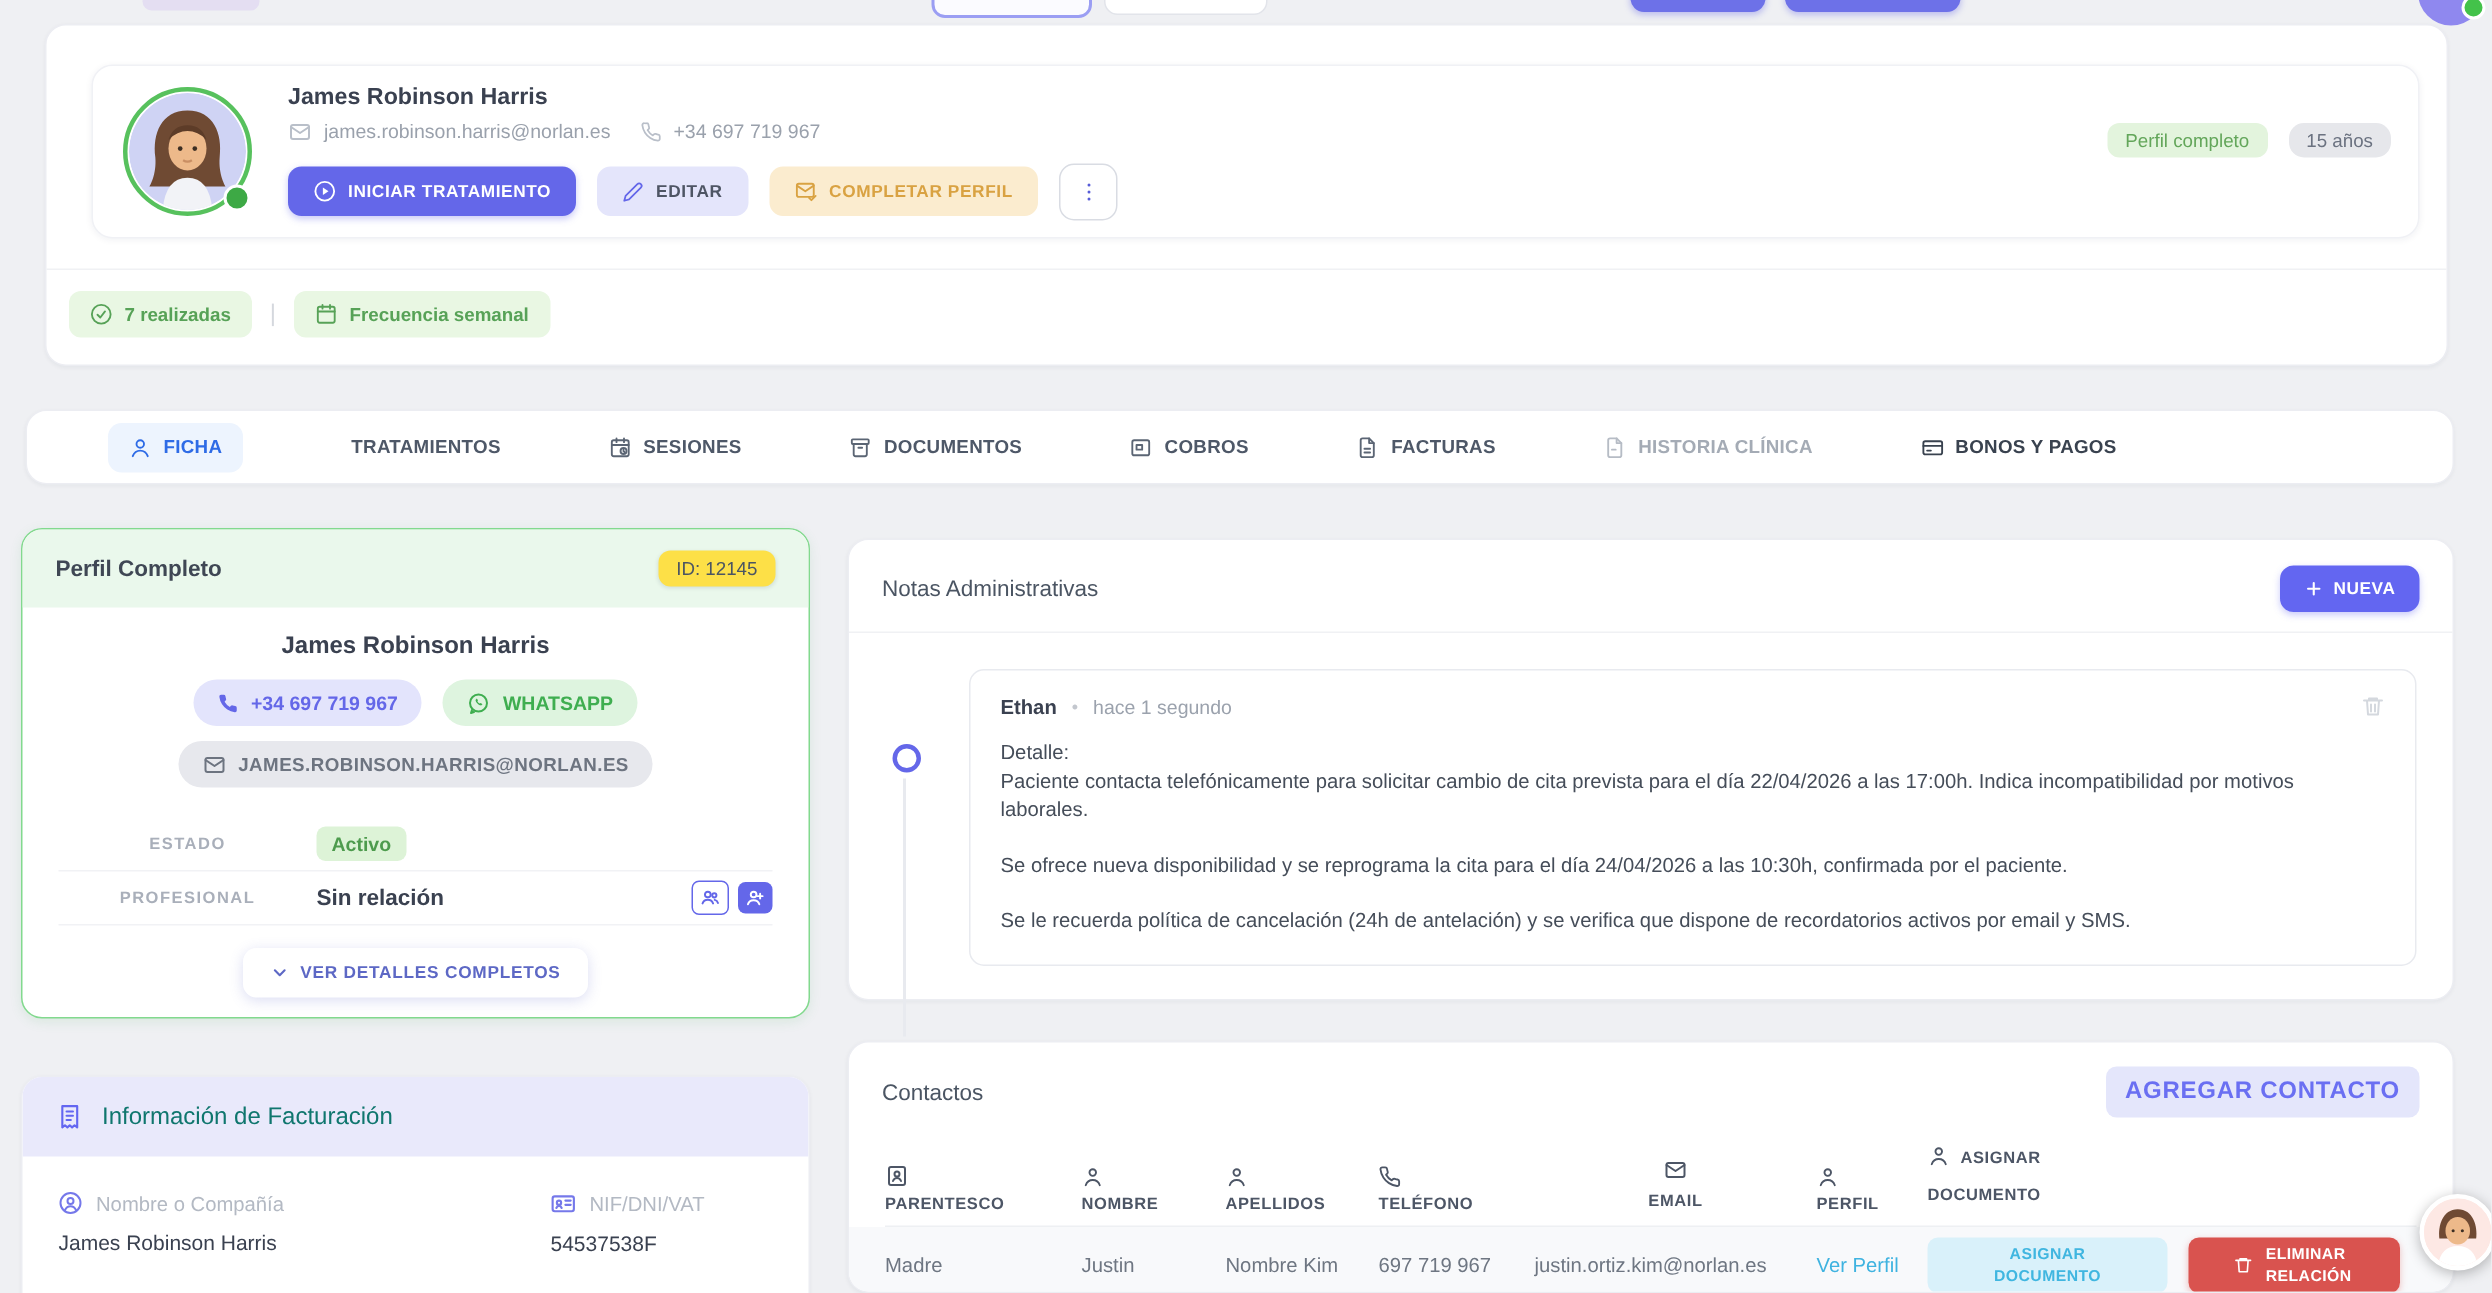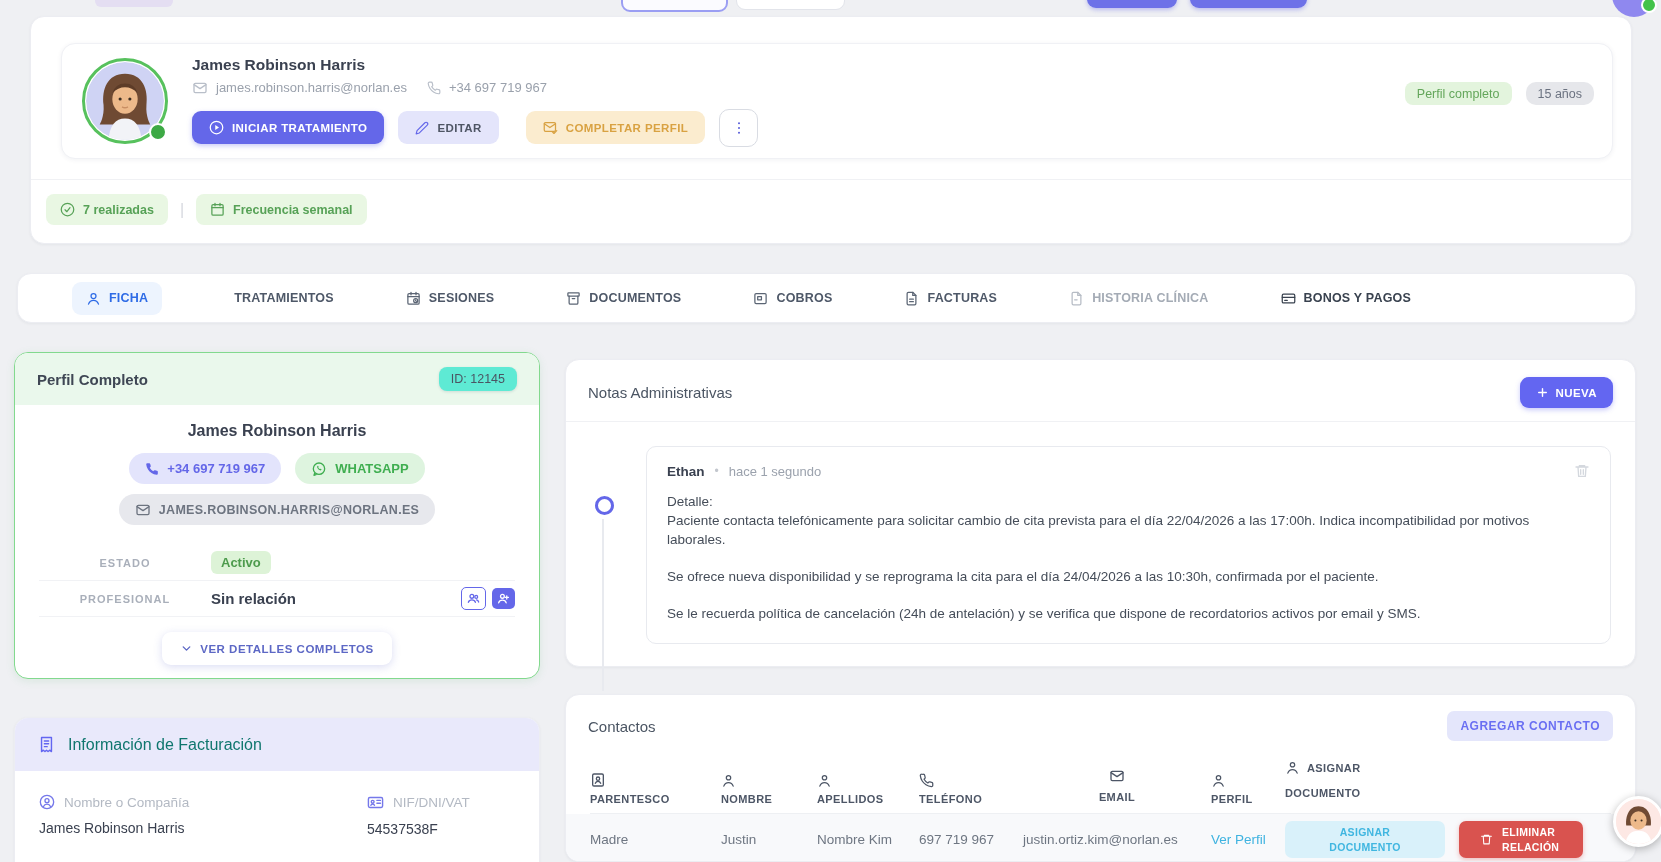--- a/index.html
+++ b/index.html
@@ -23,21 +23,21 @@
   #status-dot{position:absolute;right:1px;bottom:3px;width:14px;height:14px;border-radius:50%;
     background:#3da945;border:2.5px solid #fff;}
   .pt-name{font-size:15.5px;font-weight:bold;color:#3a4150;}
   .contact-row{display:flex;align-items:center;gap:8px;color:#9aa1ac;font-size:13px;margin-top:6px;}
   .btn-row{display:flex;align-items:center;gap:14px;margin-top:13px;}
   .btn{display:flex;align-items:center;gap:8px;height:33px;border-radius:9px;padding:0 17px;
     font-size:11.5px;font-weight:bold;letter-spacing:.4px;cursor:pointer;box-sizing:border-box;}
   .btn-primary{background:#6467e9;color:#fff;box-shadow:0 2px 5px rgba(100,103,233,.35);}
   .btn-edit{background:#e4e5fb;color:#4e5564;}
   .btn-edit svg{color:#6467e9;}
-  .btn-amber{background:#fbeccf;color:#d9a242;margin-left:13px;}
+  .btn-amber{background:#fbeccf;color:#d9a242;}
   .btn-kebab{width:37px;height:36px;border-radius:10px;background:#fff;border:1px solid #d9dce3;
     display:flex;align-items:center;justify-content:center;color:#575cd8;cursor:pointer;}
   #hdr-badges{position:absolute;right:18px;top:38px;display:flex;gap:14px;}
   .badge{height:23px;display:flex;align-items:center;padding:0 12px;border-radius:8px;font-size:12.5px;}
   .badge-green{background:#e3f4dd;color:#63a65a;}
   .badge-gray{background:#e6e7eb;color:#6b7280;border-radius:10px;}
   #hdr-divider{position:absolute;left:0;top:162px;width:100%;height:1px;background:#f0f1f4;}
   #stats-row{position:absolute;left:15px;top:177px;display:flex;align-items:center;gap:12px;}
   .pill-green{display:flex;align-items:center;gap:8px;background:#e9f7e3;color:#57a257;height:31px;
     border-radius:8px;padding:0 14px;font-size:12.5px;font-weight:bold;}
@@ -55,21 +55,21 @@
   .tab-disabled svg{color:#b6bcc5;}
   .tab-dark{color:#39424f;}
   .tab-dark svg{color:#39424f;}
 
   
   #profile-card{left:14px;top:352px;width:526px;height:327px;background:#fff;border:1.5px solid #82d98e;
     border-radius:14px;box-shadow:0 2px 8px rgba(80,180,100,.13);overflow:hidden;box-sizing:border-box;}
   #profile-head{height:52px;background:#eaf8ec;display:flex;align-items:center;justify-content:space-between;
     padding:0 22px;}
   .card-title{font-size:15px;font-weight:bold;color:#3f4754;}
-  #id-pill{background:#5eead4;border-radius:8px;padding:5px 12px;font-size:12.5px;color:#4b5563;
+  #id-pill{background:#fde047;border-radius:8px;padding:5px 12px;font-size:12.5px;color:#4b5563;
     box-shadow:0 1px 3px rgba(20,30,60,.12);}
   #profile-body{text-align:center;}
   #p-name{margin-top:17px;font-size:16px;font-weight:bold;color:#3a4150;}
   .chip-row{margin-top:13px;display:flex;justify-content:center;gap:14px;}
   .chip{display:inline-flex;align-items:center;gap:8px;height:31px;border-radius:17px;padding:0 16px;
     font-size:13px;font-weight:bold;cursor:pointer;}
   .chip-phone{background:#e3e4fc;color:#6467e8;}
   .chip-wa{background:#def4df;color:#3fae50;}
   .chip-mail{background:#e7e8ed;color:#6d7480;font-size:12.5px;letter-spacing:.3px;margin-top:10px;}
   #p-rows{margin:20px 24px 0;text-align:left;}
@@ -111,36 +111,36 @@
   #billing-head svg{color:#6366f1;}
   #billing-body{display:flex;padding:23px 24px 0;}
   .bill-field1{width:328px;}
   .bill-label{display:flex;align-items:center;gap:9px;color:#b3b9c3;font-size:13.5px;}
   .bill-label svg{color:#7578ea;}
   .bill-value{margin-top:10px;color:#3a4150;font-size:14px;}
 
   
   #contacts-card{left:565px;top:694px;width:1071px;height:168px;overflow:hidden;box-sizing:border-box;}
   #contacts-head{display:flex;align-items:center;justify-content:space-between;padding:16px 22px 8px;}
-  .btn-agregar{background:#e4e6fb;color:#6a6ff2;font-size:12px;font-weight:bold;letter-spacing:.5px;
+  .btn-agregar{background:#e4e6fb;color:#6a6ff2;font-size:16px;font-weight:bold;letter-spacing:.5px;
     padding:8px 13px;border-radius:7px;cursor:pointer;}
   #thead{display:flex;align-items:flex-end;padding:6px 24px 0;color:#4d5666;}
   .th{display:flex;flex-direction:column;gap:5px;padding-bottom:8px;box-sizing:border-box;}
   .th-label{font-size:11px;font-weight:bold;letter-spacing:.4px;}
   .c1{width:131px;} .c2{width:96px;} .c3{width:102px;} .c4{width:104px;}
   .c5{width:188px;} .c6{width:74px;} .c7{width:174px;} .c8{width:152px;}
   .th-inline{flex-direction:column;align-items:center;gap:7px;}
   #thead-div{height:1px;background:#eef0f3;margin:0 24px;}
   #trow{height:52px;background:#f8f9fb;display:flex;align-items:center;padding:0 24px;
     color:#6e7682;font-size:13.5px;}
   .link-cyan{color:#3fb3e0;cursor:pointer;}
   .btn-asignar{width:160px;height:37px;border-radius:7px;background:#d9f1fa;color:#40b6e0;
     font-size:10.5px;font-weight:bold;letter-spacing:.3px;display:flex;align-items:center;justify-content:center;
     text-align:center;line-height:1.35;padding:0 26px;box-sizing:border-box;cursor:pointer;}
-  .btn-eliminar{width:124px;height:37px;border-radius:7px;background:#d9534f;color:#fff;font-size:10.5px;
+  .btn-eliminar{width:141px;height:37px;border-radius:7px;background:#d9534f;color:#fff;font-size:10.5px;
     font-weight:bold;letter-spacing:.3px;display:flex;align-items:center;justify-content:center;gap:9px;
     box-sizing:border-box;cursor:pointer;box-shadow:0 2px 5px rgba(217,83,79,.35);}
   .btn-eliminar .txt{width:60px;line-height:1.35;}
 
   #float-avatar{left:1613px;top:796px;width:45px;height:45px;border-radius:50%;border:3px solid #fff;
     box-shadow:0 2px 9px rgba(0,0,0,.28);overflow:hidden;cursor:pointer;background:#fde8e4;z-index:10;}
 </style>
 </head>
 <body>
 

